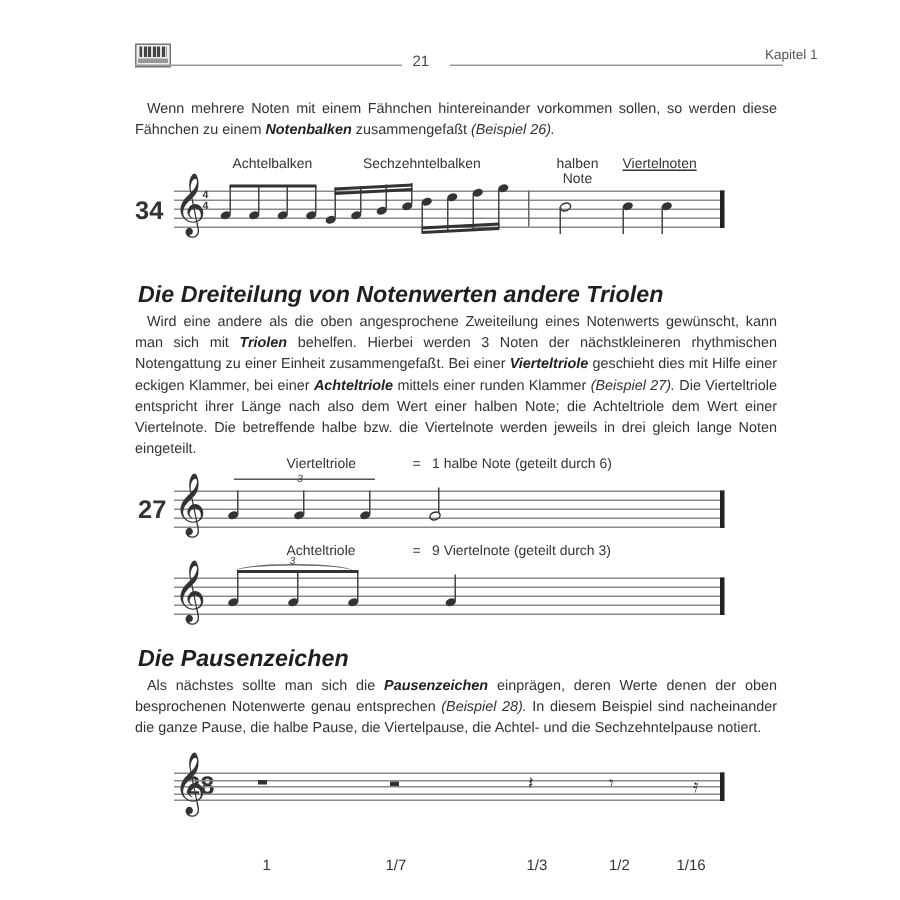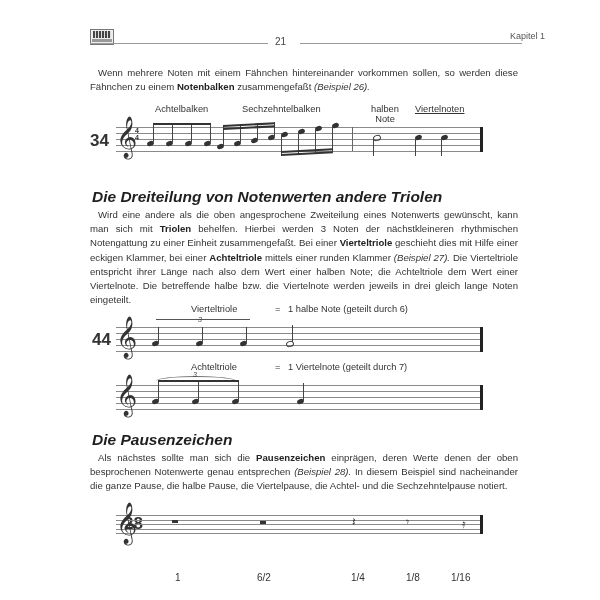--- a/index.html
+++ b/index.html
@@ -8,21 +8,21 @@
   .abs { position:absolute;text-align:center; }
   .logo { left:90px; top:29px; width:22px; height:14px; border:1px solid #777; background:#eee; }
   .logo .bars { position:absolute; left:2px; top:1px; width:18px; height:7px;
     background:repeating-linear-gradient(90deg,#444 0 2px,#ddd 2px 3px); }
   .logo .sub { position:absolute; left:1px; top:9px; width:20px; height:3px; background:#999; }
   .hline { height:1px; background:#9a9a9a; top:43px; }
   .pagenum { top:36px; left:275px; font-size:10px; color:#444; }
   .chapter { top:31px; left:493px; font-size:9px; color:#555; width:52px; text-align:right; }
   .para { left:90px; width:428px; font-size:9.6px; line-height:14.2px; text-align:justify; color:#333; }
   .para .indent { padding-left:8px; }
-  b { font-weight:bold; color:#222; }
+  b { font-weight:bold; color:#222;font-style:italic; }
   i { font-style:italic; }
   .h2 { left:92px; font-size:15.5px; font-weight:bold; font-style:italic; color:#1f1f1f; }
   .exnum { font-size:17px; font-weight:bold; color:#333; }
   .lbl { font-size:9.3px; color:#333; white-space:nowrap; }
   .staff { position:absolute; }
   .staff .line { position:absolute; left:0; right:0; height:1px; background:#8a8a8a; }
   .clef { position:absolute; font-size:36px; line-height:1; color:#333; font-family:"DejaVu Serif", serif; }
   .endbar { position:absolute; width:3px; background:#222; }
   .thinbar { position:absolute; width:1px; background:#666; }
   .note { position:absolute; width:7px; height:5px; border-radius:50%; background:#333; transform:rotate(-20deg); }
@@ -113,21 +113,21 @@
 </div>
 
 <div class="abs h2" style="top:188px;">Die Dreiteilung von Notenwerten andere Triolen</div>
 <div class="abs para" style="top:208px;">
   <span class="indent"></span><span>Wird eine andere als die oben angesprochene Zweiteilung eines Notenwerts gewünscht, kann man sich mit </span><b>Triolen</b><span> behelfen. Hierbei werden 3 Noten der nächstkleineren rhythmischen Notengattung zu einer Einheit zusammengefaßt. Bei einer </span><b>Vierteltriole</b><span> geschieht dies mit Hilfe einer eckigen Klammer, bei einer </span><b>Achteltriole</b><span> mittels einer runden Klammer </span><i>(Beispiel 27).</i><span> Die Vierteltriole entspricht ihrer Länge nach also dem Wert einer halben Note; die Achteltriole dem Wert einer Viertelnote. Die betreffende halbe bzw. die Viertelnote werden jeweils in drei gleich lange Noten eingeteilt.</span>
 </div>
 
 <div class="abs lbl" style="left:191px;top:304px;">Vierteltriole</div>
 <div class="abs lbl" style="left:275px;top:304px;">=</div>
 <div class="abs lbl" style="left:288px;top:304px;">1 halbe Note  (geteilt durch 6)</div>
-<div class="abs exnum" style="left:92px;top:330px;">44</div>
+<div class="abs exnum" style="left:92px;top:330px;">27</div>
 <div class="staff" style="left:116px;top:327px;width:367px;height:24px;">
   <div class="line" style="top:0"></div>
     <div class="line" style="top:6px"></div>
     <div class="line" style="top:12px"></div>
     <div class="line" style="top:18px"></div>
     <div class="line" style="top:24px"></div>
   <div class="clef" style="left:0;top:-8px;">𝄞</div>
   <div class="bracket" style="left:40px;top:-8px;width:94px;height:4px;"></div>
   <div class="tup" style="left:82px;top:-11px;">3</div>
   <div class="note" style="left:36px;top:14px"></div>
@@ -136,21 +136,21 @@
     <div class="stem" style="left:86px;top:0;height:16px"></div>
   <div class="note" style="left:124px;top:14px"></div>
     <div class="stem" style="left:130px;top:0;height:16px"></div>
   <div class="note open" style="left:170px;top:14px"></div>
     <div class="stem" style="left:176px;top:-2px;height:17px"></div>
   <div class="endbar" style="left:364px;top:0;height:25px"></div>
 </div>
 
 <div class="abs lbl" style="left:191px;top:362px;">Achteltriole</div>
 <div class="abs lbl" style="left:275px;top:362px;">=</div>
-<div class="abs lbl" style="left:288px;top:362px;">1 Viertelnote  (geteilt durch 7)</div>
+<div class="abs lbl" style="left:288px;top:362px;">9 Viertelnote  (geteilt durch 3)</div>
 <div class="staff" style="left:116px;top:385px;width:367px;height:24px;">
   <div class="line" style="top:0"></div>
     <div class="line" style="top:6px"></div>
     <div class="line" style="top:12px"></div>
     <div class="line" style="top:18px"></div>
     <div class="line" style="top:24px"></div>
   <div class="clef" style="left:0;top:-8px;">𝄞</div>
   <div class="slur" style="left:40px;top:-9px;width:80px;height:4px;"></div>
   <div class="tup" style="left:77px;top:-14px;">3</div>
   <div class="note" style="left:36px;top:14px"></div>
@@ -179,16 +179,16 @@
     <div class="line" style="top:18px"></div>
   <div class="clef" style="left:0;top:-10px;">𝄞</div>
   <div class="rest" style="left:56px;top:4.5px;width:6px;height:3px;"></div>
   <div class="rest" style="left:144px;top:6px;width:6px;height:3px;"></div>
   <div class="restglyph" style="left:236px;top:0;">𝄽</div>
   <div class="restglyph" style="left:290px;top:0;">𝄾</div>
   <div class="restglyph" style="left:346px;top:2px;">𝄿</div>
   <div class="endbar" style="left:364px;top:0;height:19px"></div>
 </div>
 <div class="abs frac" style="left:175px;">1</div>
-<div class="abs frac" style="left:257px;">6/2</div>
-<div class="abs frac" style="left:351px;">1/4</div>
-<div class="abs frac" style="left:406px;">1/8</div>
+<div class="abs frac" style="left:257px;">1/7</div>
+<div class="abs frac" style="left:351px;">1/3</div>
+<div class="abs frac" style="left:406px;">1/2</div>
 <div class="abs frac" style="left:451px;">1/16</div>
 
 </body></html>

